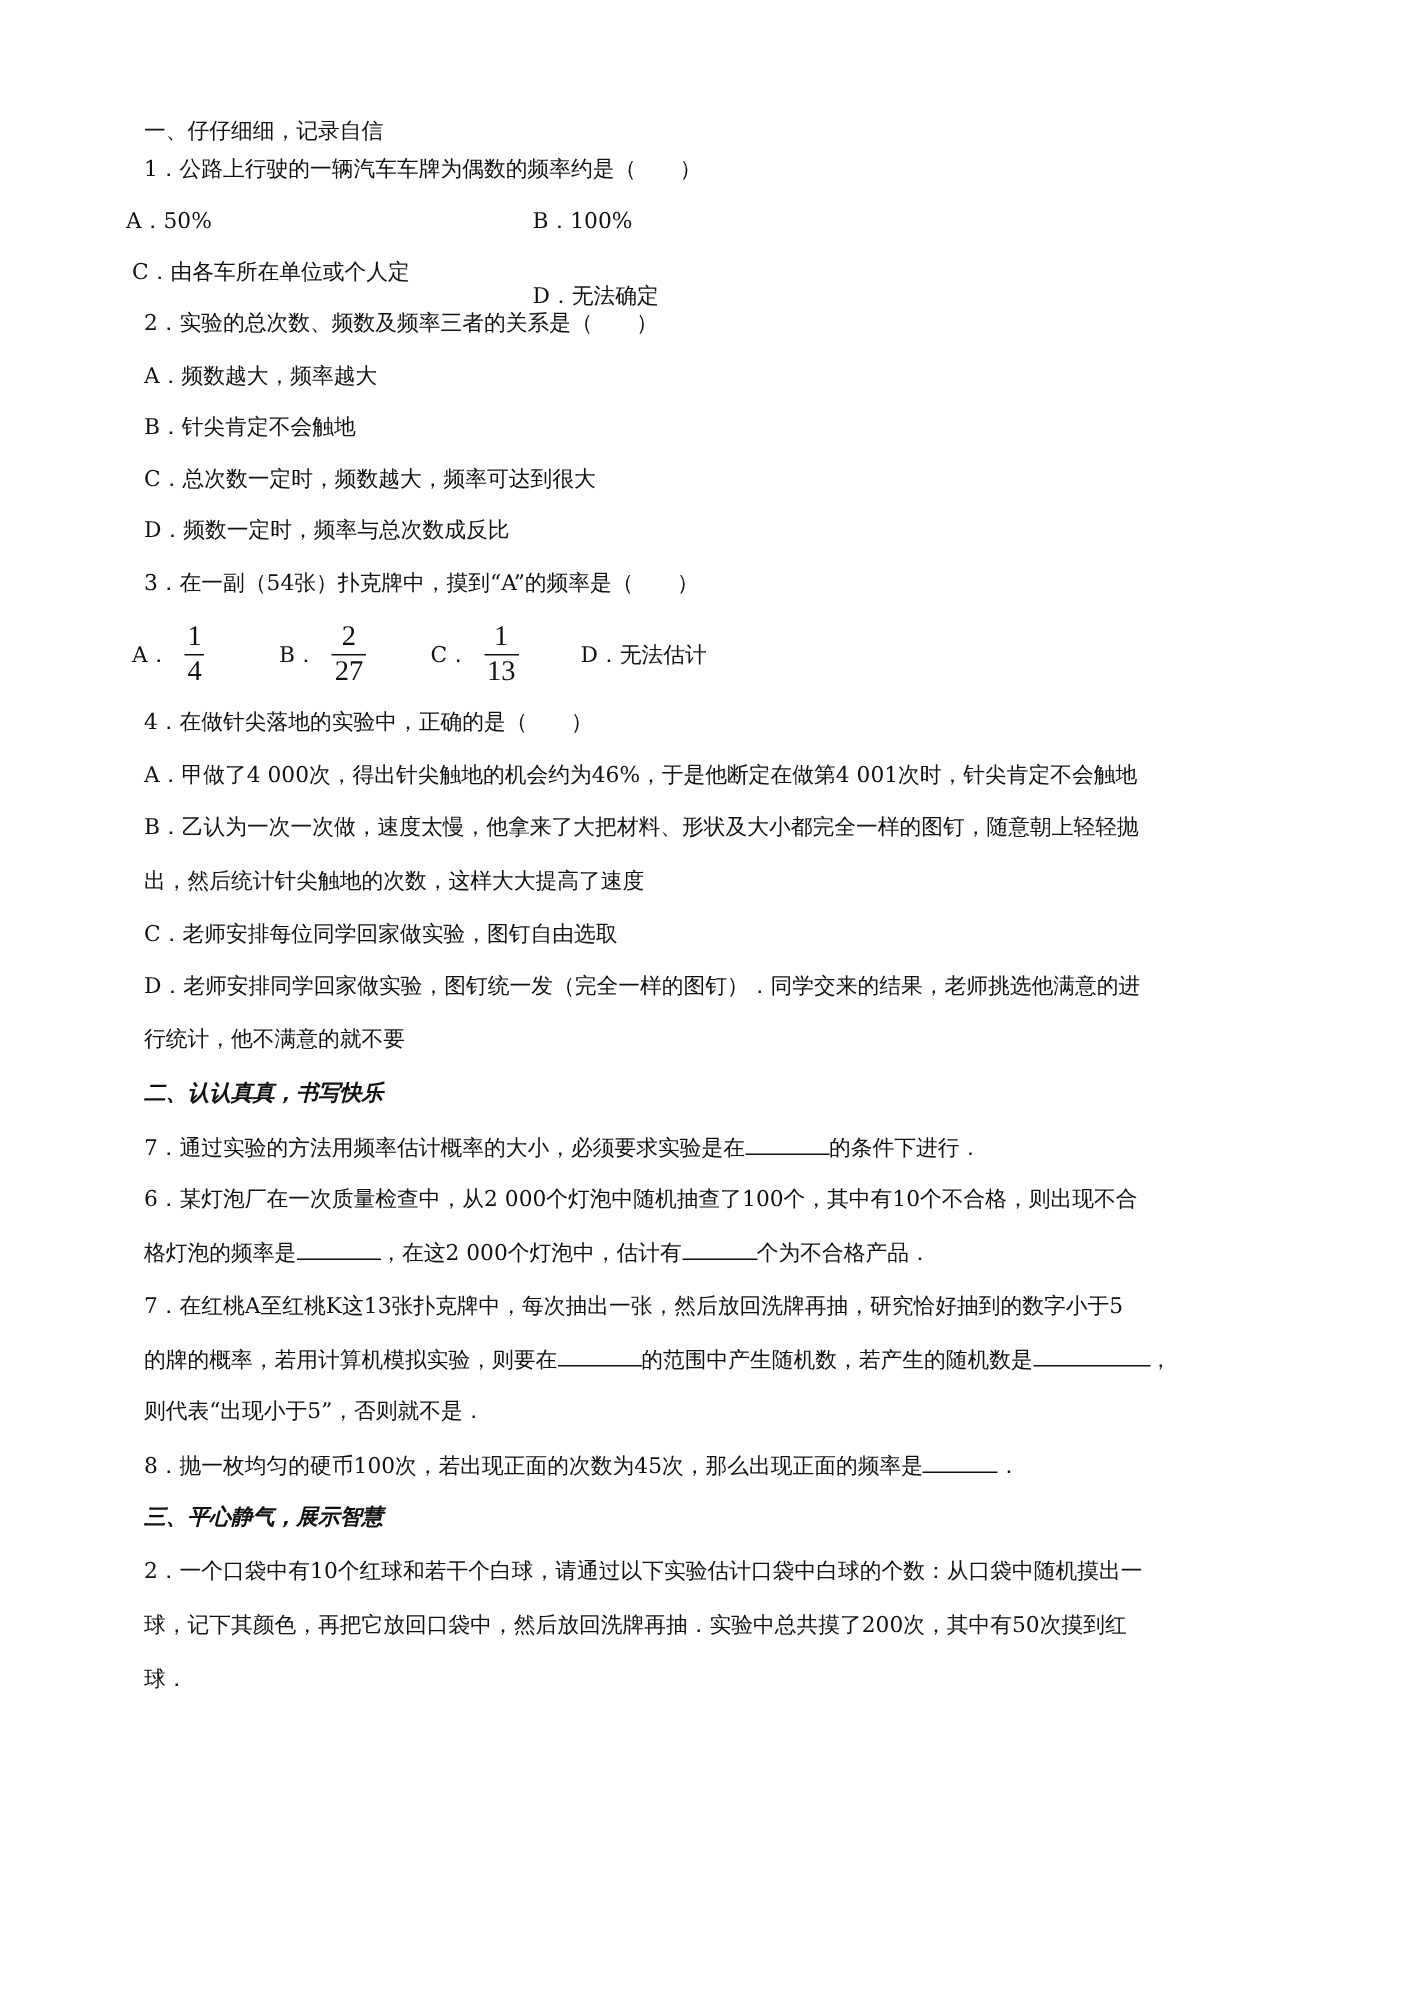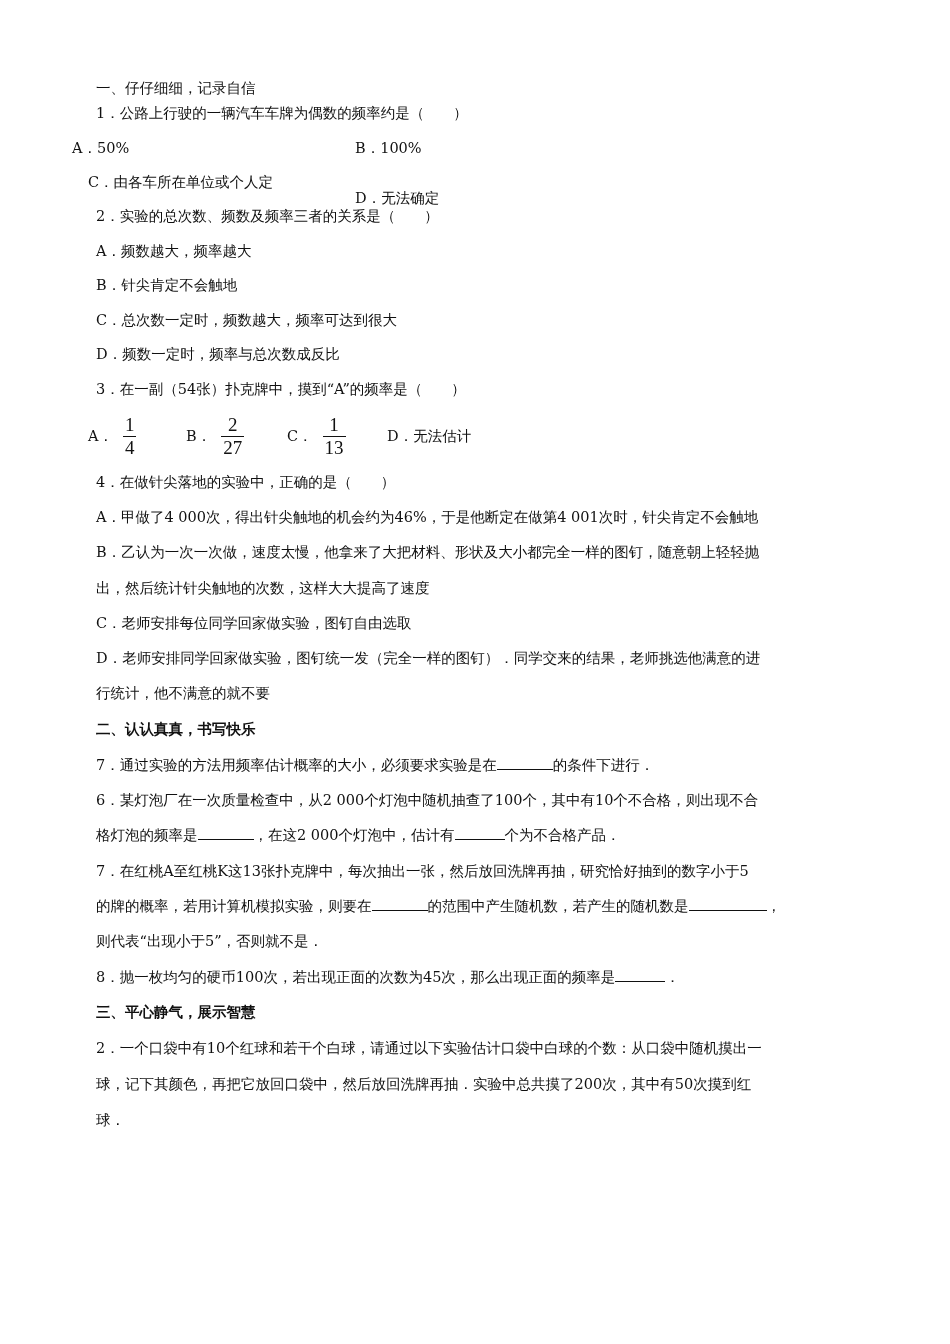--- a/index.html
+++ b/index.html
@@ -6,42 +6,42 @@
   body {
     width: 950px; height: 1344px; position: relative; overflow: hidden;
     font-family: "DejaVu Serif", "Liberation Serif", serif;
     color: #111111;
     font-size: 14.5px;
   }
   .line {
     position: absolute; left: 84px; white-space: nowrap;
     line-height: 20px; height: 20px; margin-left: 12px;
   }
-  .bold { font-weight: bold; font-family: "DejaVu Sans", "Liberation Sans", sans-serif; }
+  .bold { font-weight: bold; font-family: "DejaVu Sans", "Liberation Sans", sans-serif; font-style: italic; }
   .blank {
     display: inline-block; border-bottom: 1.3px solid #111; height: 14px; vertical-align: baseline;
   }
   .opt { position: absolute; white-space: nowrap; line-height: 20px; }
   .frac-opt { position: absolute; top: 410px; height: 52px; display: flex; align-items: center; white-space: nowrap; }
   .frac {
     display: inline-flex; flex-direction: column; align-items: center;
     font-family: "Liberation Serif", "DejaVu Serif", serif; font-size: 19px;
     margin-left: 10px; line-height: 22px;
   }
   .frac .num { padding: 0 2px; }
   .frac .bar { width: 100%; border-top: 1.3px solid #111; }
   .frac .den { padding: 0 2px; }
 </style>
 </head>
 <body>
 
 <div class="line" style="top:78px">一、仔仔细细，记录自信</div>
 
 <div class="line" style="top:103px">1．公路上行驶的一辆汽车车牌为偶数的频率约是（　　）</div>
-<div class="opt" style="top:138px;left:72px">A．50%</div>
+<div class="opt" style="top:138px;left:84px">A．50%</div>
 <div class="opt" style="top:138px;left:355px">B．100%</div>
 <div class="opt" style="top:172px;left:88px">C．由各车所在单位或个人定</div>
 <div class="opt" style="top:188px;left:355px">D．无法确定</div>
 
 <div class="line" style="top:206px">2．实验的总次数、频数及频率三者的关系是（　　）</div>
 <div class="line" style="top:241px">A．频数越大，频率越大</div>
 <div class="line" style="top:275px">B．针尖肯定不会触地</div>
 <div class="line" style="top:310px">C．总次数一定时，频数越大，频率可达到很大</div>
 <div class="line" style="top:344px">D．频数一定时，频率与总次数成反比</div>
 

